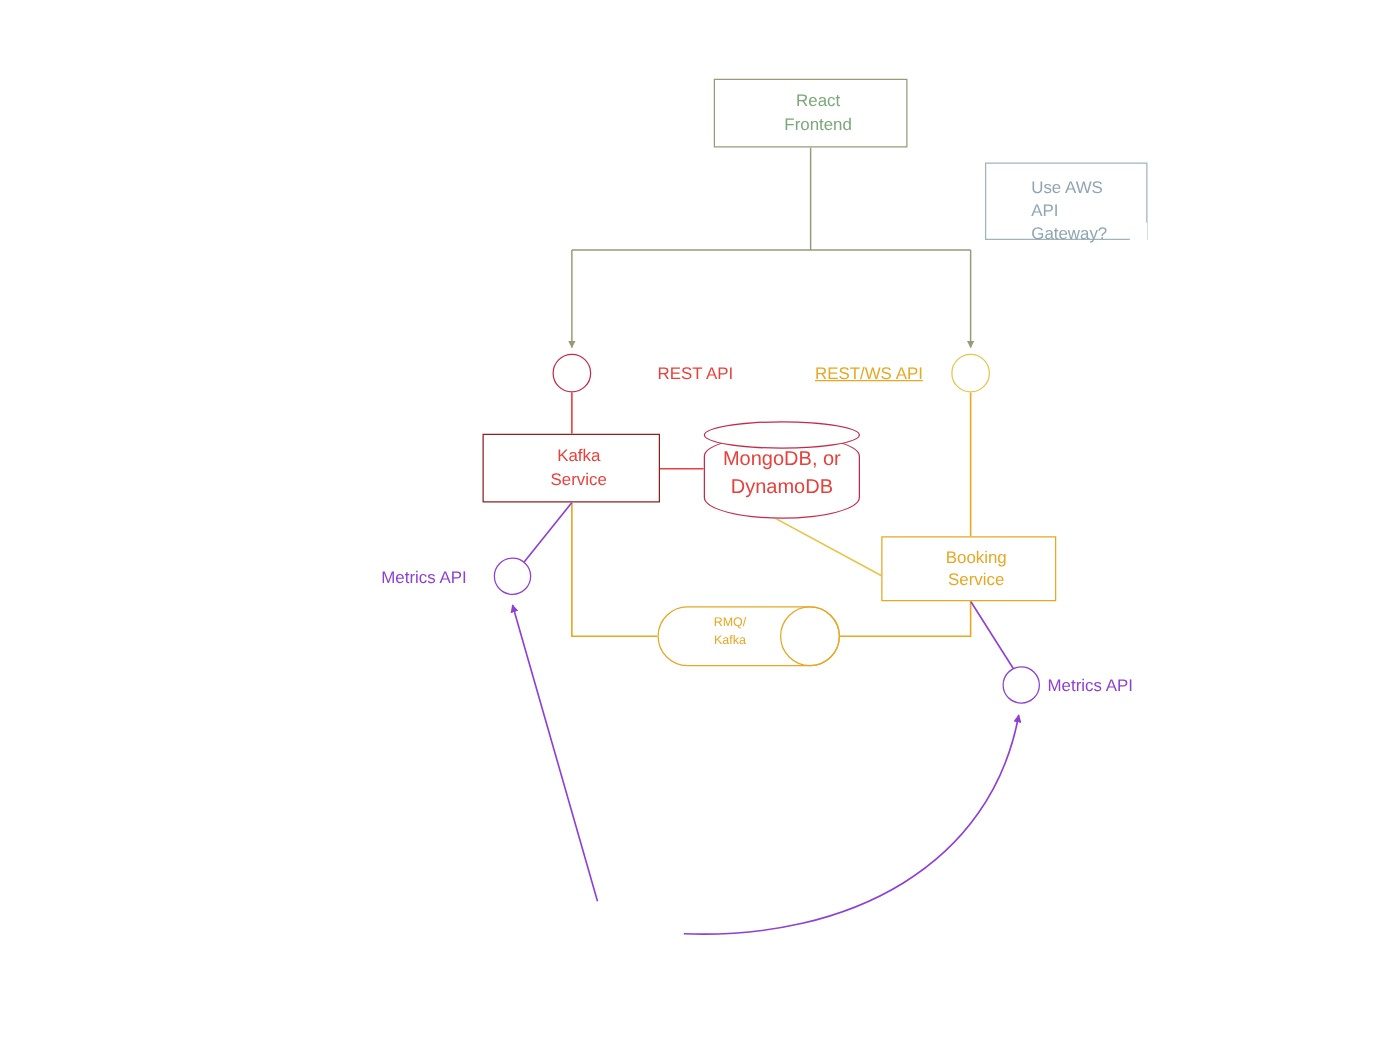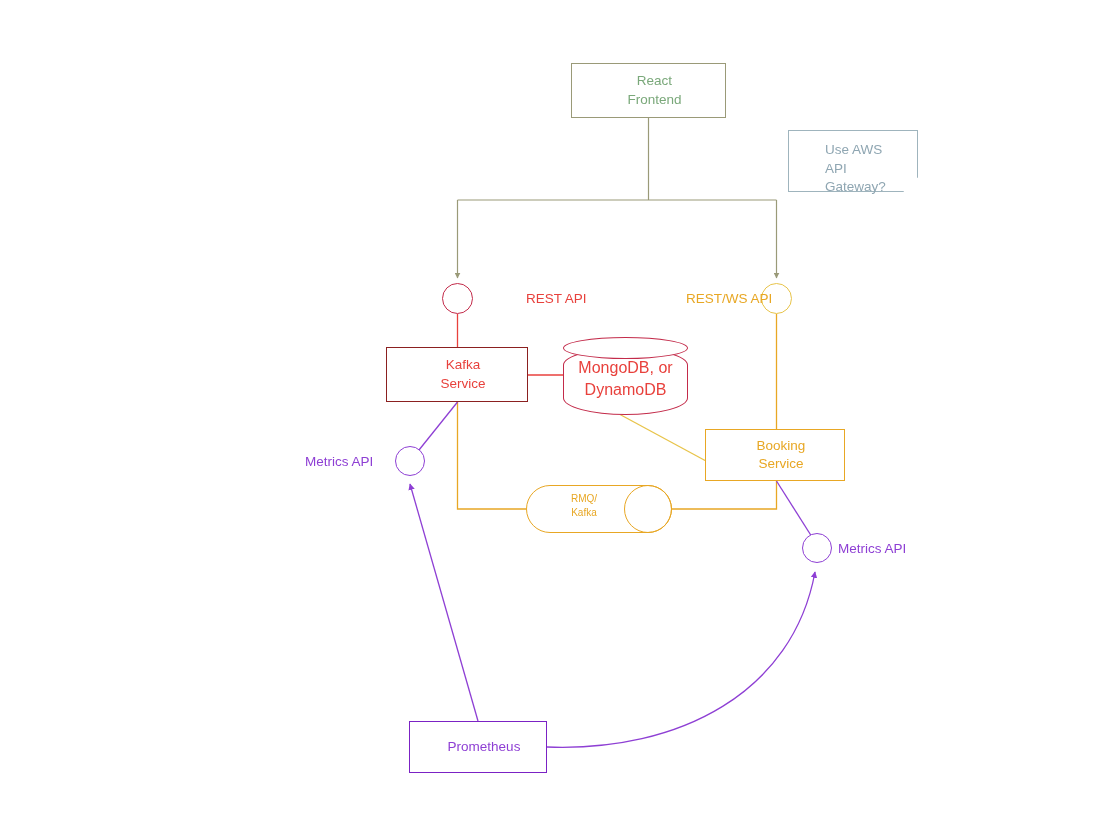--- a/index.html
+++ b/index.html
@@ -175,21 +175,21 @@
     border-color: #c32b4a;
   }
   #label-rest-api {
     left: 482px; top: 291px; color: #e8413c; margin-left: 44px;
   }
   #iface-rest-ws-api-circle {
     left: 761px; top: 283px; width: 31px; height: 31px;
     border-color: #e8c44a;
   }
   #label-rest-ws-api {
-    left: 686px; top: 291px; color: #e8a724;
+    left: 652px; top: 291px; color: #e8a724; text-decoration: underline;
   }
   #iface-metrics-api-left-circle {
     left: 395px; top: 446px; width: 30px; height: 30px;
     border-color: #8e3fd4;
   }
   #label-metrics-api-left {
     left: 305px; top: 454px; color: #8e3fd4;
   }
   #iface-metrics-api-right-circle {
     left: 802px; top: 533px; width: 30px; height: 30px;
@@ -276,23 +276,20 @@
     </span>
   </div>
 
   <div class="node box" id="node-booking-service">
     <span>
       <span>Booking</span><br>
       <span>Service</span>
     </span>
   </div>
 
-  <div class="node box" id="node-prometheus">
-    <span>Prometheus</span>
-  </div>
 
   <div class="node" id="node-mongodb">
     <div class="cyl-body"></div>
     <div class="cyl-top"></div>
     <div class="cyl-label">
       <span>MongoDB, or</span><br>
       <span>DynamoDB</span>
     </div>
   </div>
 

